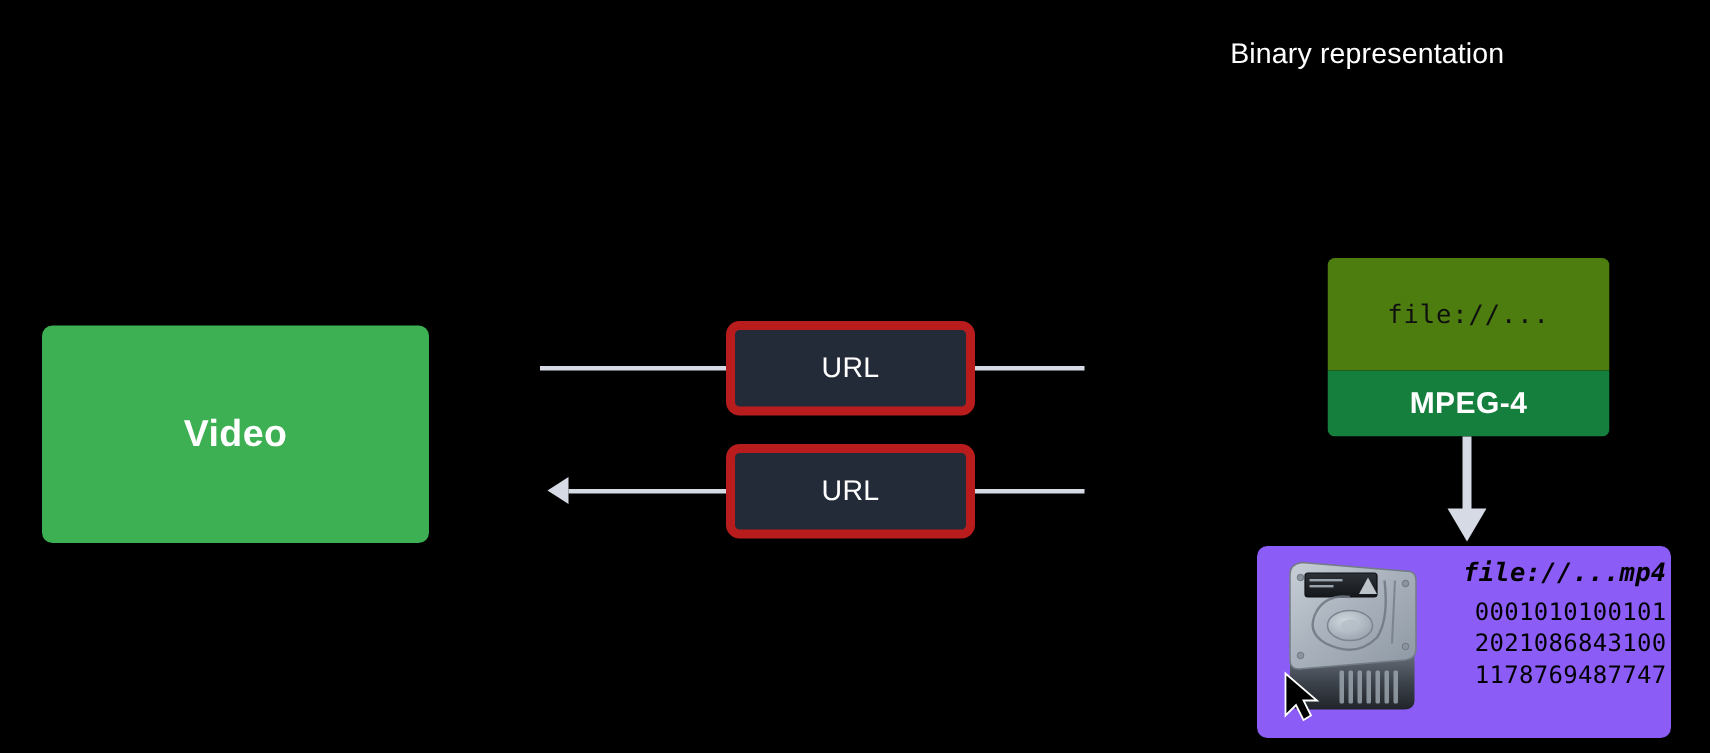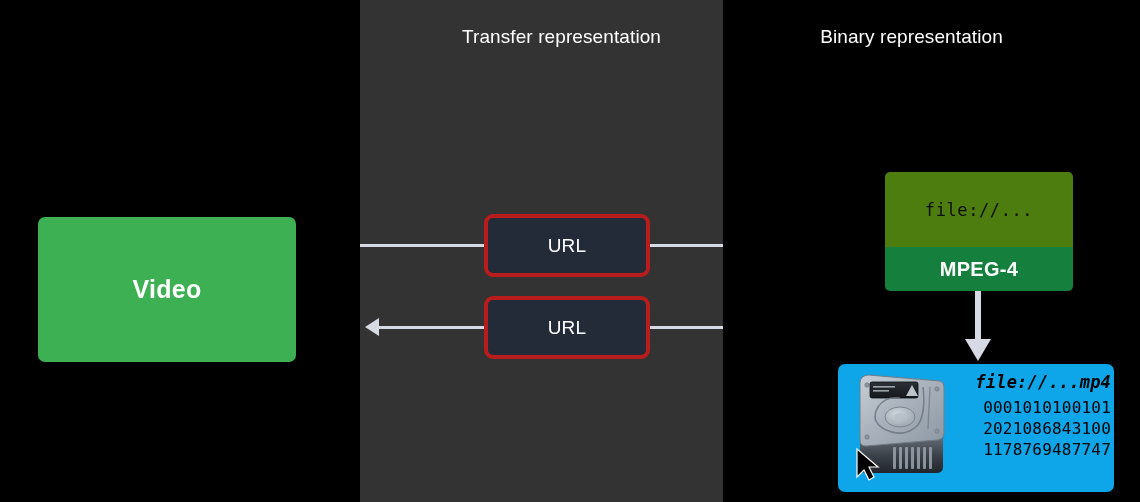--- a/index.html
+++ b/index.html
@@ -35,21 +35,21 @@
     color: #ffffff;
     font-size: 19px;
     font-weight: 400;
     letter-spacing: 0.1px;
     line-height: 24px;
   }
 
   
   #video-box {
     position: absolute;
-    left: 38px;
+    left: 28px;
     top: 217px;
     width: 258px;
     height: 145px;
     background: #3cb053;
     border-radius: 7px;
     display: flex;
     align-items: center;
     justify-content: center;
   }
   #video-box .label {
@@ -83,21 +83,21 @@
   
   #line-bot-a  { left: 379px; top: 326px; width: 107px; }
   #line-bot-b  { left: 650px; top: 326px; width: 113px; }
   #arrow-bot   { left: 365px; top: 318px; }
 
   .url-box {
     position: absolute;
     width: 166px;
     height: 63px;
     background: #232b38;
-    border: 4px solid #b91c1c;
+    border: 6px solid #b91c1c;
     border-radius: 9px;
     display: flex;
     align-items: center;
     justify-content: center;
     box-sizing: border-box;
   }
   .url-box .label {
     color: #ffffff;
     font-size: 19px;
     font-weight: 400;
@@ -164,21 +164,21 @@
     border-top: 22px solid #d5dae4;
   }
 
   
   #disk-card {
     position: absolute;
     left: 838px;
     top: 364px;
     width: 276px;
     height: 128px;
-    background: #0ea5e9;
+    background: #8b5cf6;
     border-radius: 7px;
     overflow: hidden;
   }
   #disk-icon-wrap {
     position: absolute;
     left: 10px;
     top: 3px;
     width: 105px;
     height: 120px;
   }
@@ -215,23 +215,20 @@
 
 <div id="canvas">
 
   <div class="column" id="col-left">
 
     <div id="video-box">
       <span class="label">Video</span>
     </div>
   </div>
 
-  <div class="column" id="col-middle">
-    <div class="col-title">Transfer representation</div>
-  </div>
 
   <div class="flow-line" id="line-top-a"></div>
   <div class="flow-line" id="line-top-b"></div>
   <div class="arrow-head right" id="arrow-top"></div>
 
   <div class="flow-line" id="line-bot-a"></div>
   <div class="flow-line" id="line-bot-b"></div>
   <div class="arrow-head left" id="arrow-bot"></div>
 
   <div class="url-box" id="url-box-top">

